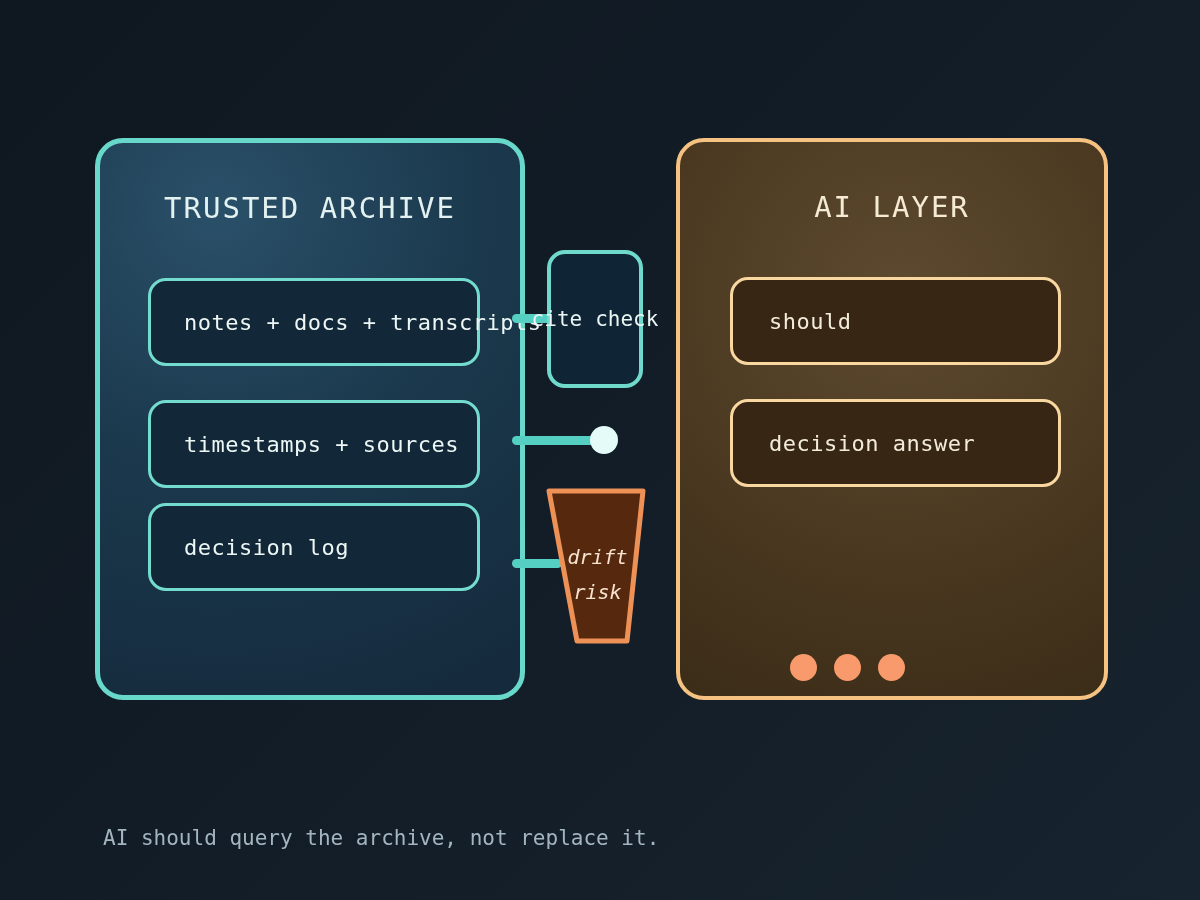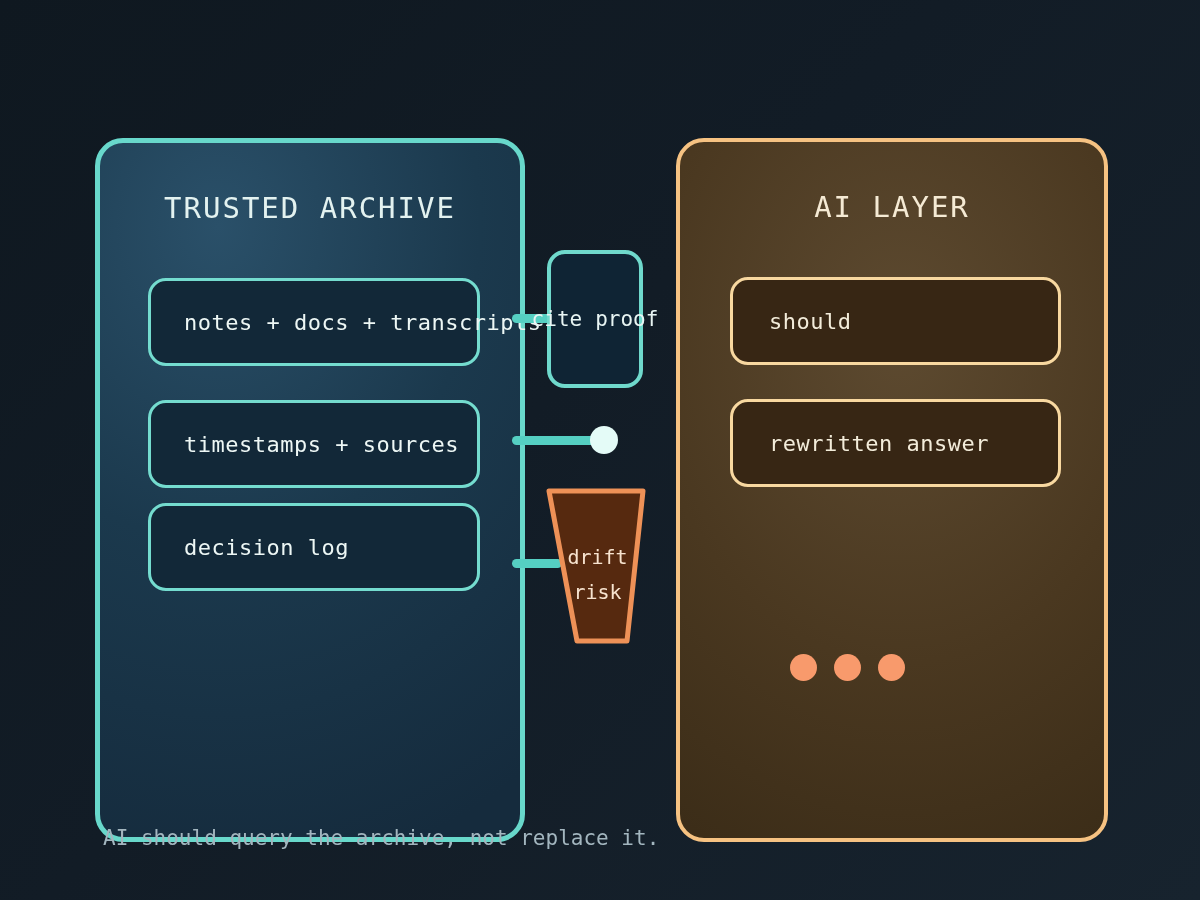--- a/index.html
+++ b/index.html
@@ -12,21 +12,21 @@
     width: 1200px;
     height: 900px;
     overflow: hidden;
     background: linear-gradient(135deg, #0f1820 0%, #121c26 45%, #17232e 100%);
     font-family: "DejaVu Sans Mono", "Liberation Mono", monospace;
   }
   
   .panel {
     position: absolute;
     top: 138px;
-    height: 704px;
+    height: 562px;
     border-radius: 28px;
     box-sizing: border-box;
   }
   #archive-panel {
     left: 95px;
     width: 430px;
     border: 5px solid #68d8cb;
     background: radial-gradient(ellipse 130% 95% at 28% 12%, #2a5069 0%, #1b394d 48%, #152b3d 100%);
   }
   #ai-panel {
@@ -130,20 +130,21 @@
   }
   #drift-risk-label {
     position: absolute;
     left: 540px; top: 540px;
     width: 115px;
     text-align: center;
     font-size: 20px;
     line-height: 35px;
     color: #f7e3cf;
     z-index: 4;
+    font-style: italic;
   }
 
   
   .dot {
     position: absolute;
     top: 654px;
     width: 27px; height: 27px;
     border-radius: 50%;
     background: #f89a6c;
   }
@@ -191,27 +192,27 @@
       <span>decision log</span>
     </div>
   </div>
 
   <div class="panel" id="ai-panel">
     <div class="panel-title">AI LAYER</div>
     <div class="item-box ai-item row-1">
       <span>should</span>
     </div>
     <div class="item-box ai-item row-2">
-      <span>rewritten answer</span>
+      <span>decision answer</span>
     </div>
   </div>
 
   <div id="cite-check-box">
     <span>cite</span>
-    <span>proof</span>
+    <span>check</span>
   </div>
 
   <svg id="drift-risk" viewBox="0 0 115 165" xmlns="http://www.w3.org/2000/svg">
     <polygon points="9,6 103,6 87,156 37,156" fill="#56290f" stroke="#ee9157" stroke-width="5" stroke-linejoin="round"></polygon>
   </svg>
   <div id="drift-risk-label">
     <div>drift</div>
     <div>risk</div>
   </div>
 

